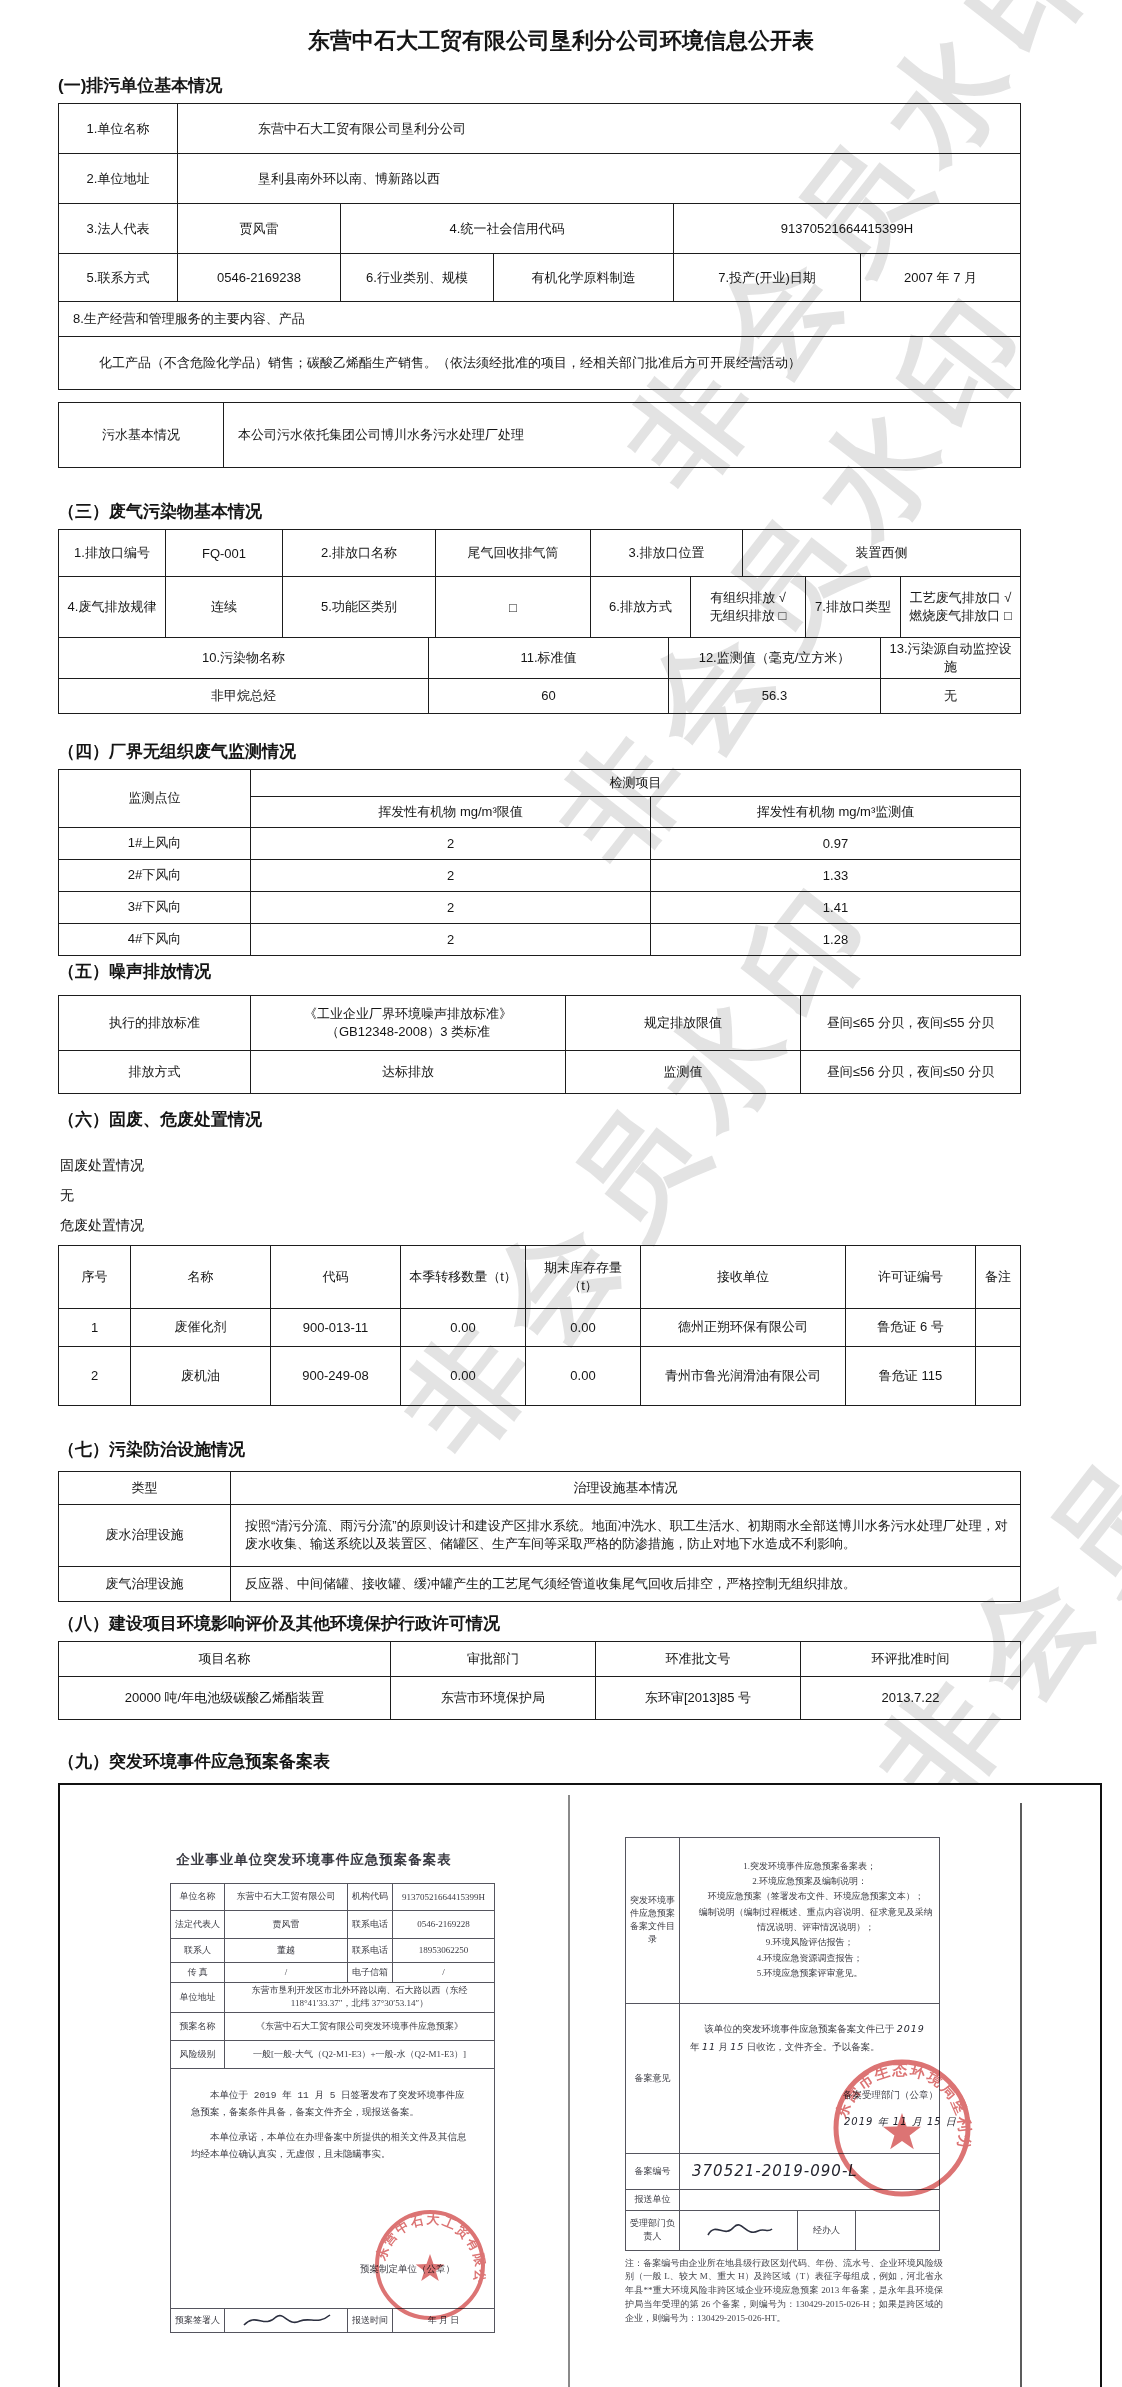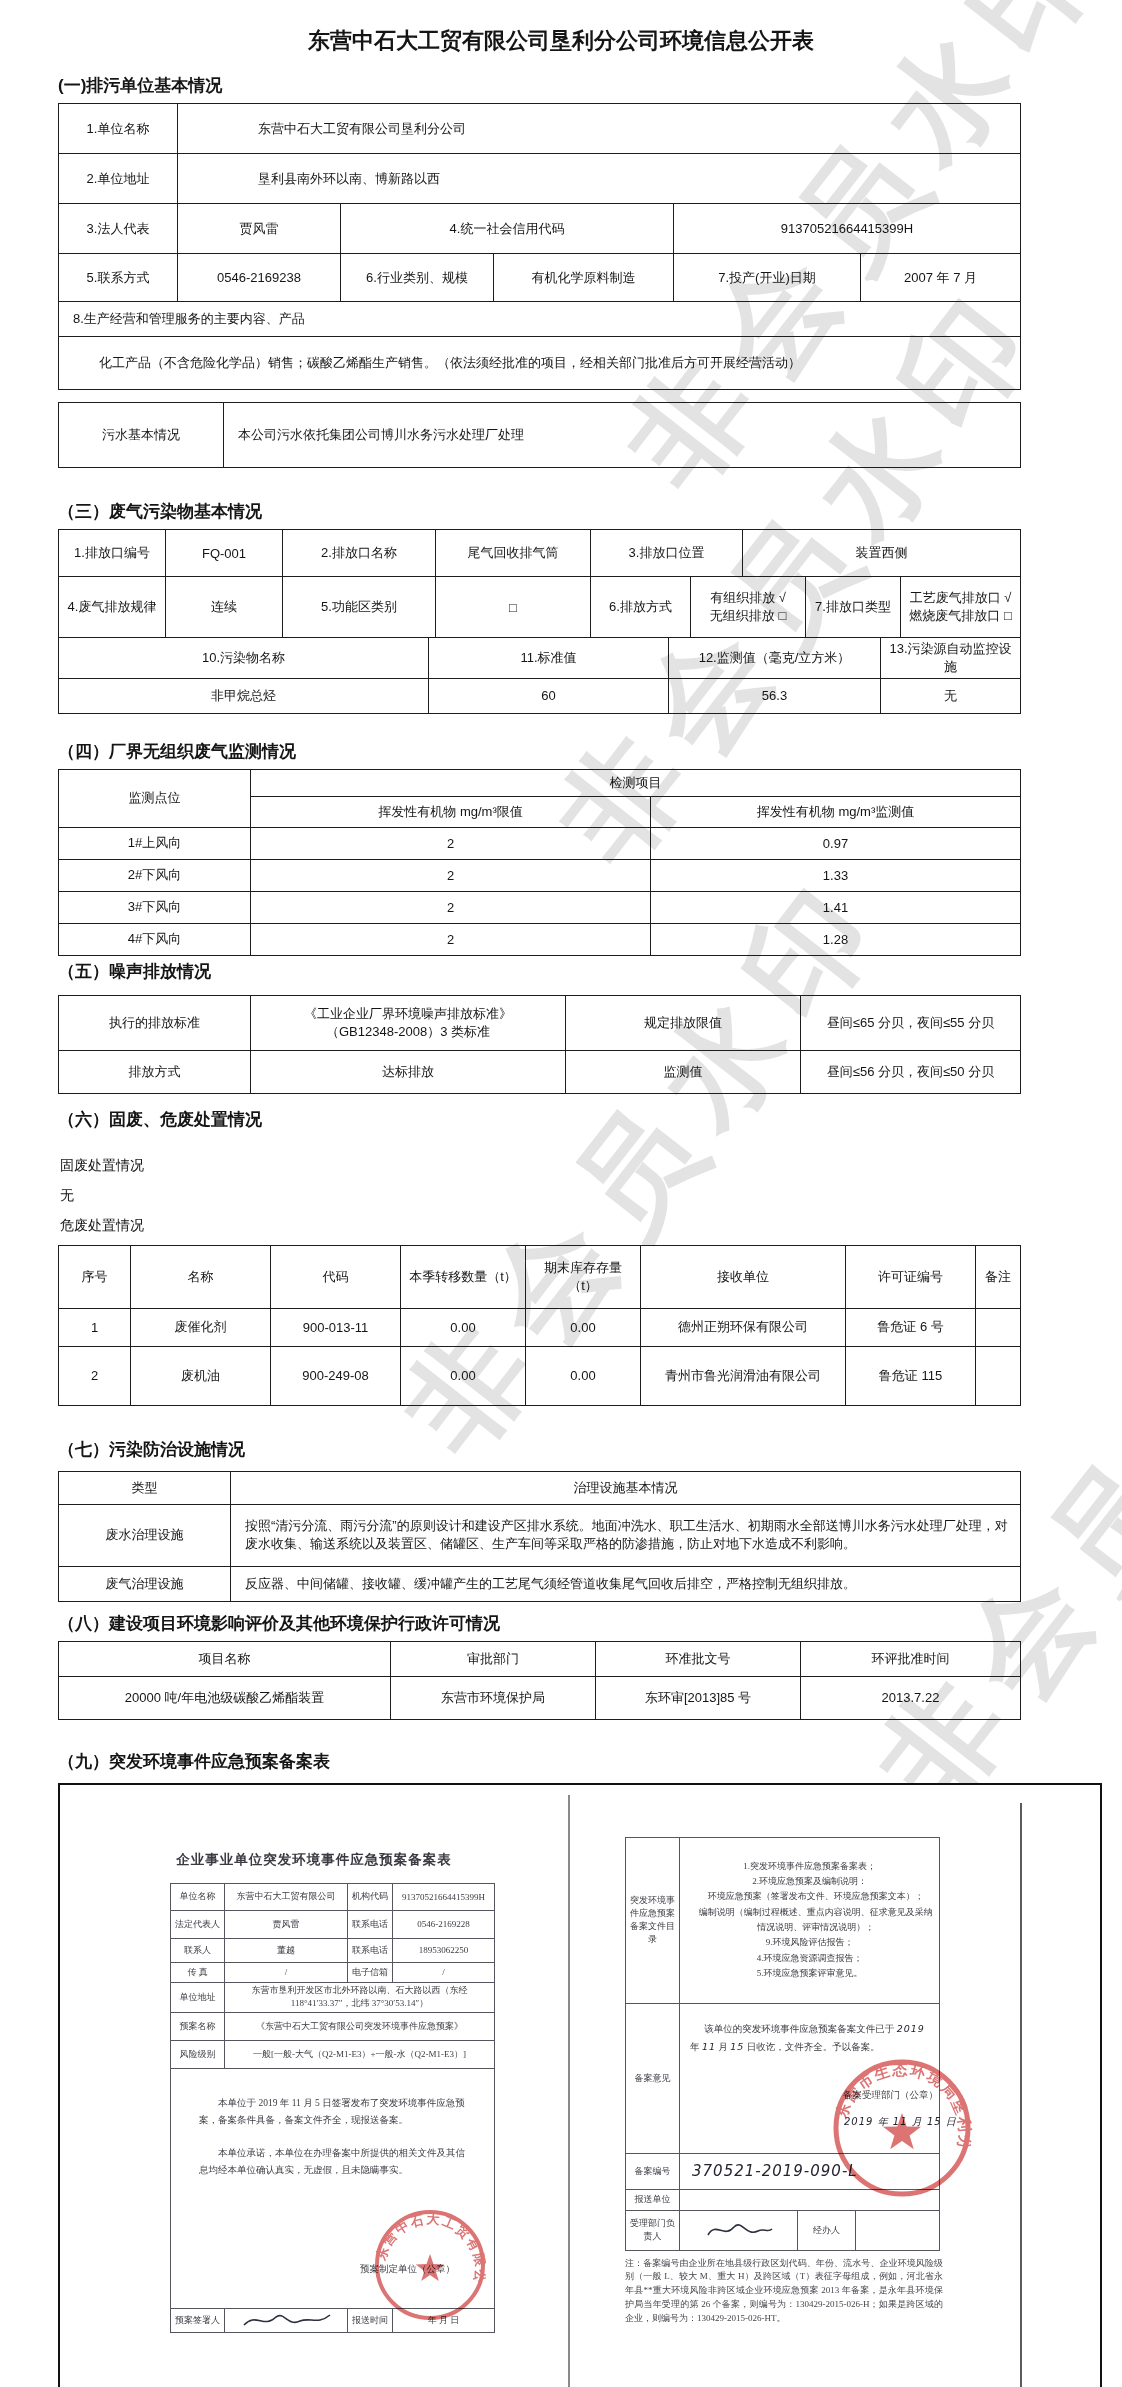--- a/index.html
+++ b/index.html
@@ -43,21 +43,21 @@
   .sl-title{margin-top:66px;text-align:center;font-size:13.5px;font-weight:bold;letter-spacing:1px;}
   table.stbl{border-collapse:collapse;table-layout:fixed;font-size:9px;}
   table.stbl td{border:1px solid #55555e;text-align:center;vertical-align:middle;padding:1px 3px;overflow:hidden;}
   .sl-tbl{margin:14px 0 0 110px;width:324px;}
   .sr-wrap{position:absolute;left:565px;top:52px;width:318px;}
   .sr-tbl{width:314px;}
   .dir-list{text-align:left;padding:6px 8px;line-height:1.7;}
   .dir-ind{padding-left:1.4em;display:block;}
   .decl-cell{vertical-align:top !important;text-align:left !important;padding:10px 12px !important;
              font-size:9.5px;line-height:1.8;}
-  .decl-cell p{margin:16px;text-indent:2em;}
+  .decl-cell p{margin:8px;text-indent:2em;font-family:Liberation Mono, monospace;}
   .op-cell{vertical-align:top !important;text-align:left !important;padding:16px 10px !important;
            font-size:9.5px;line-height:1.9;}
   .op-cell p{margin:0;text-indent:1.5em;}
   .hw{font-family:"DejaVu Sans",sans-serif;font-style:italic;color:#23242e;letter-spacing:1px;}
   .hw-big{font-size:15px;}
   .note-txt{margin-top:6px;width:318px;font-size:9px;line-height:1.55;text-align:justify;color:#44444c;}
   .seal-label{position:absolute;left:300px;top:478px;width:180px;font-size:9.5px;color:#3a3a42;}
   .accept-label{position:absolute;left:783px;top:304px;width:170px;font-size:9.5px;color:#3a3a42;}
   .accept-date{position:absolute;left:784px;top:330px;width:170px;font-size:10px;}
   .stamp{position:absolute;mix-blend-mode:multiply;opacity:0.85;}

